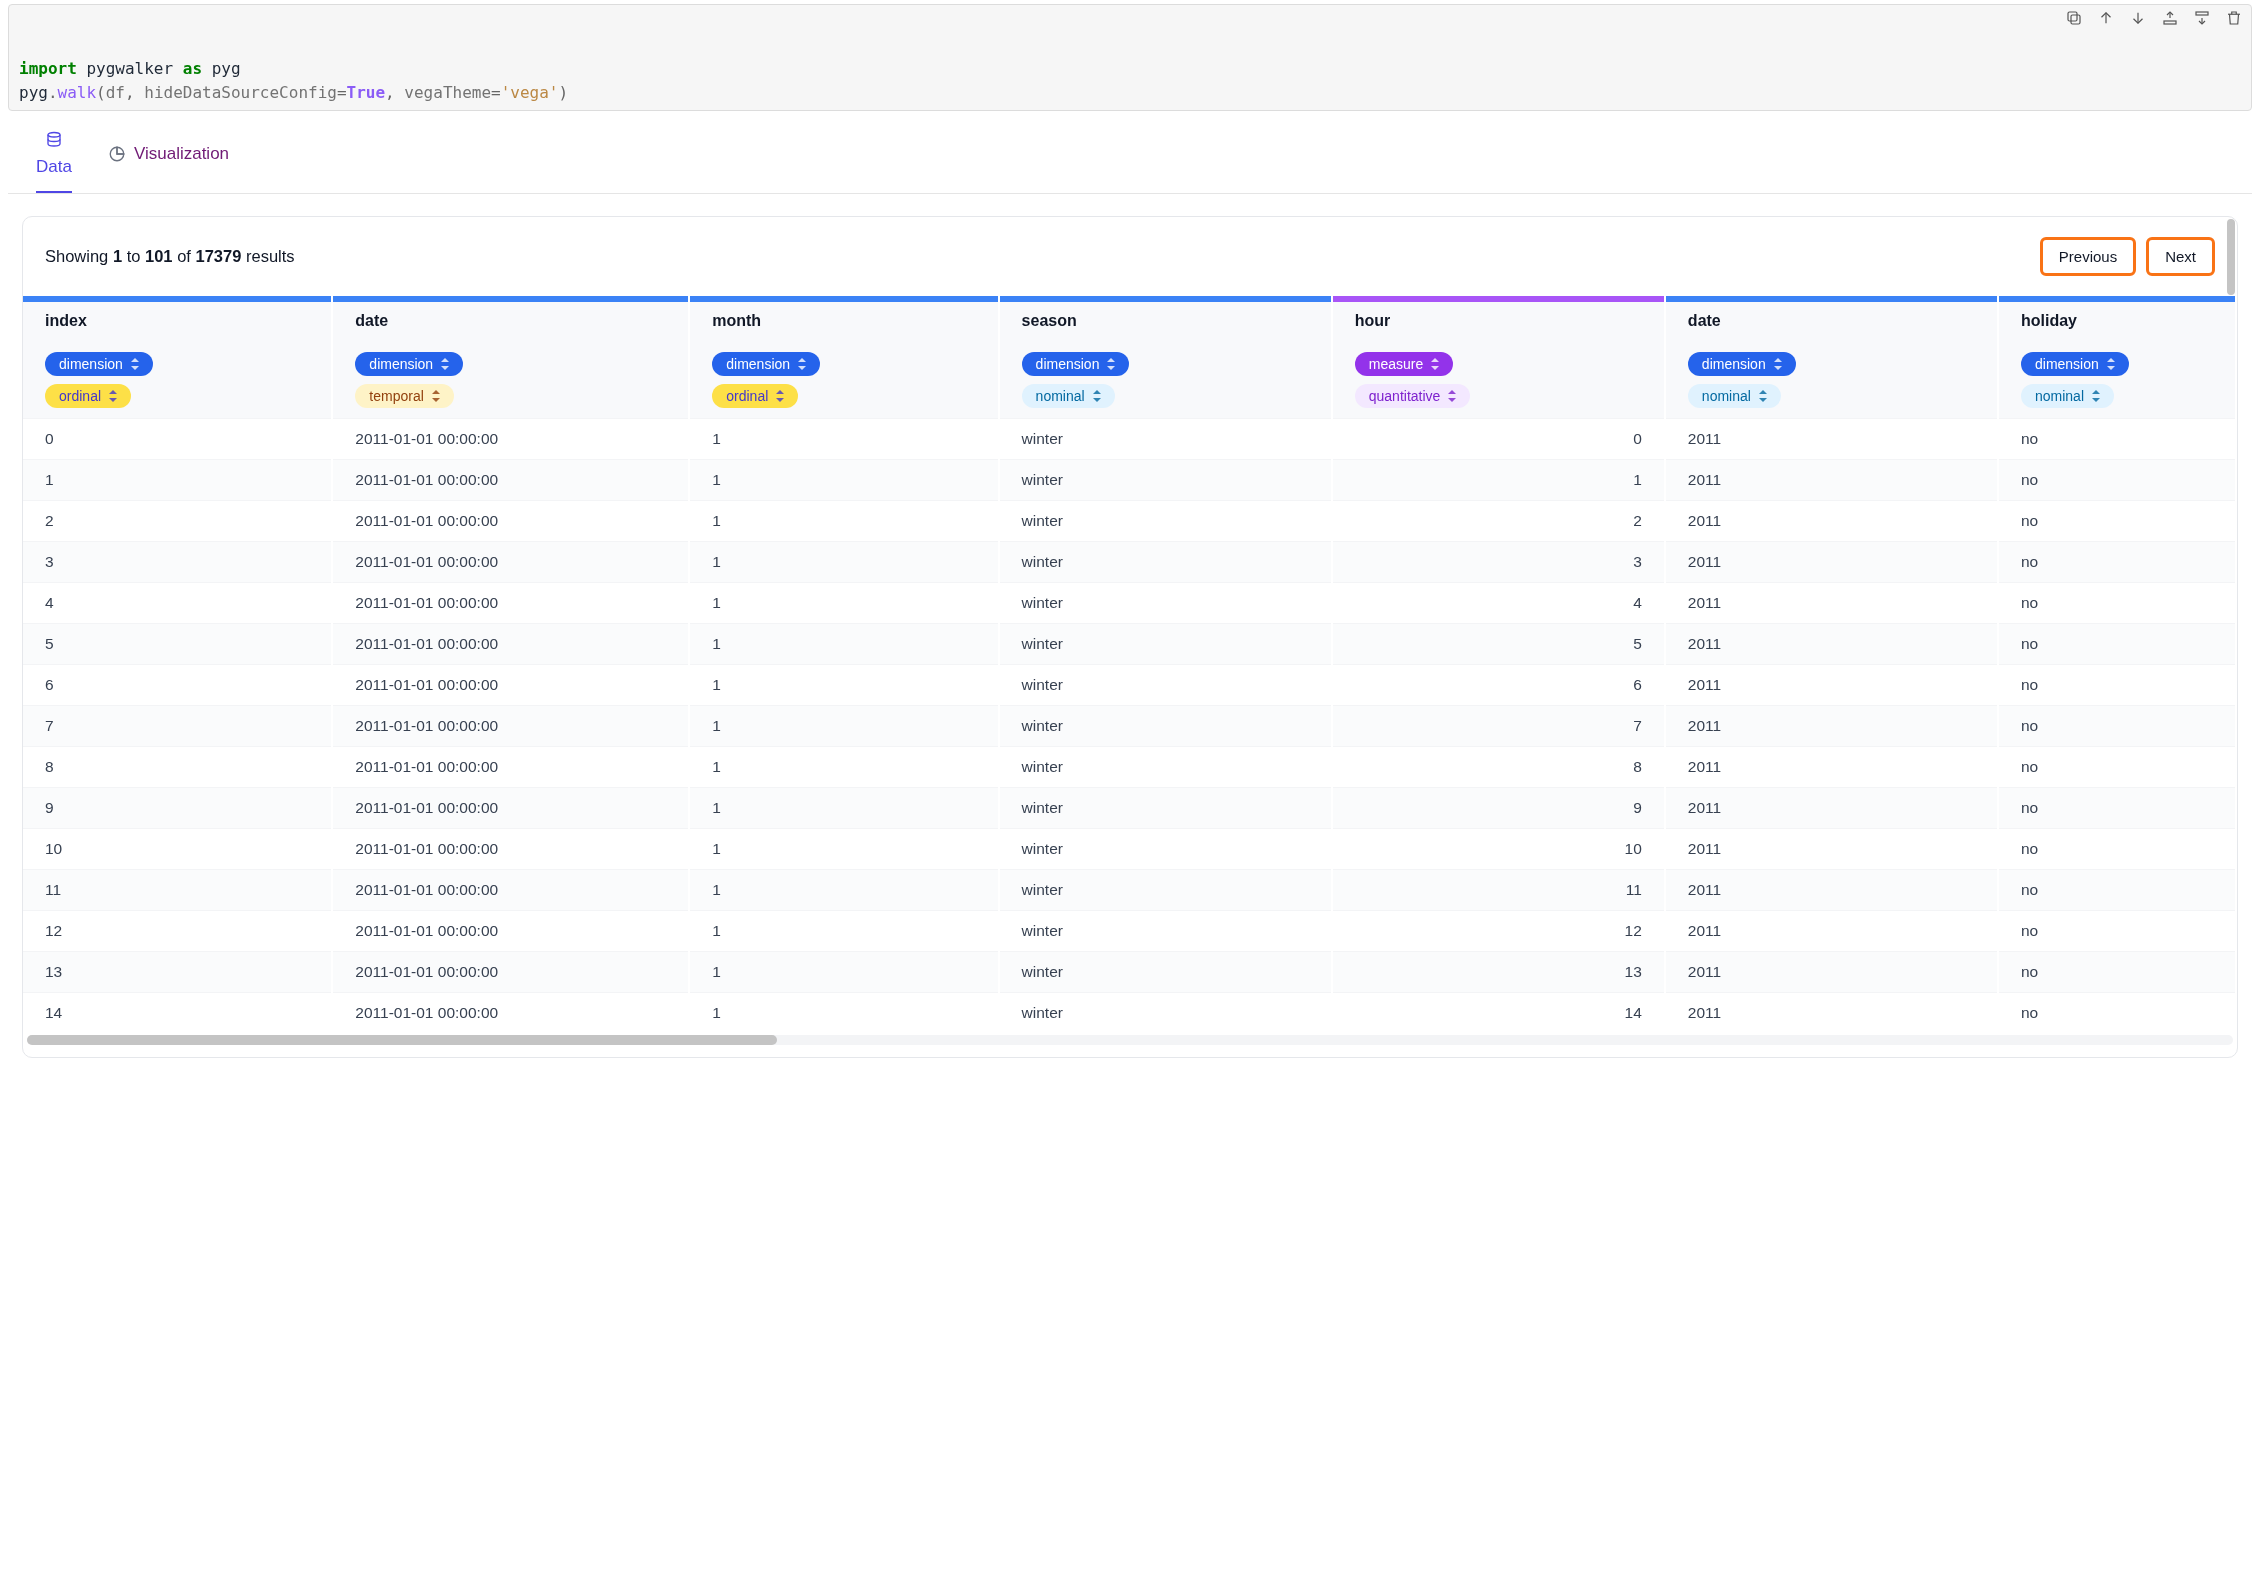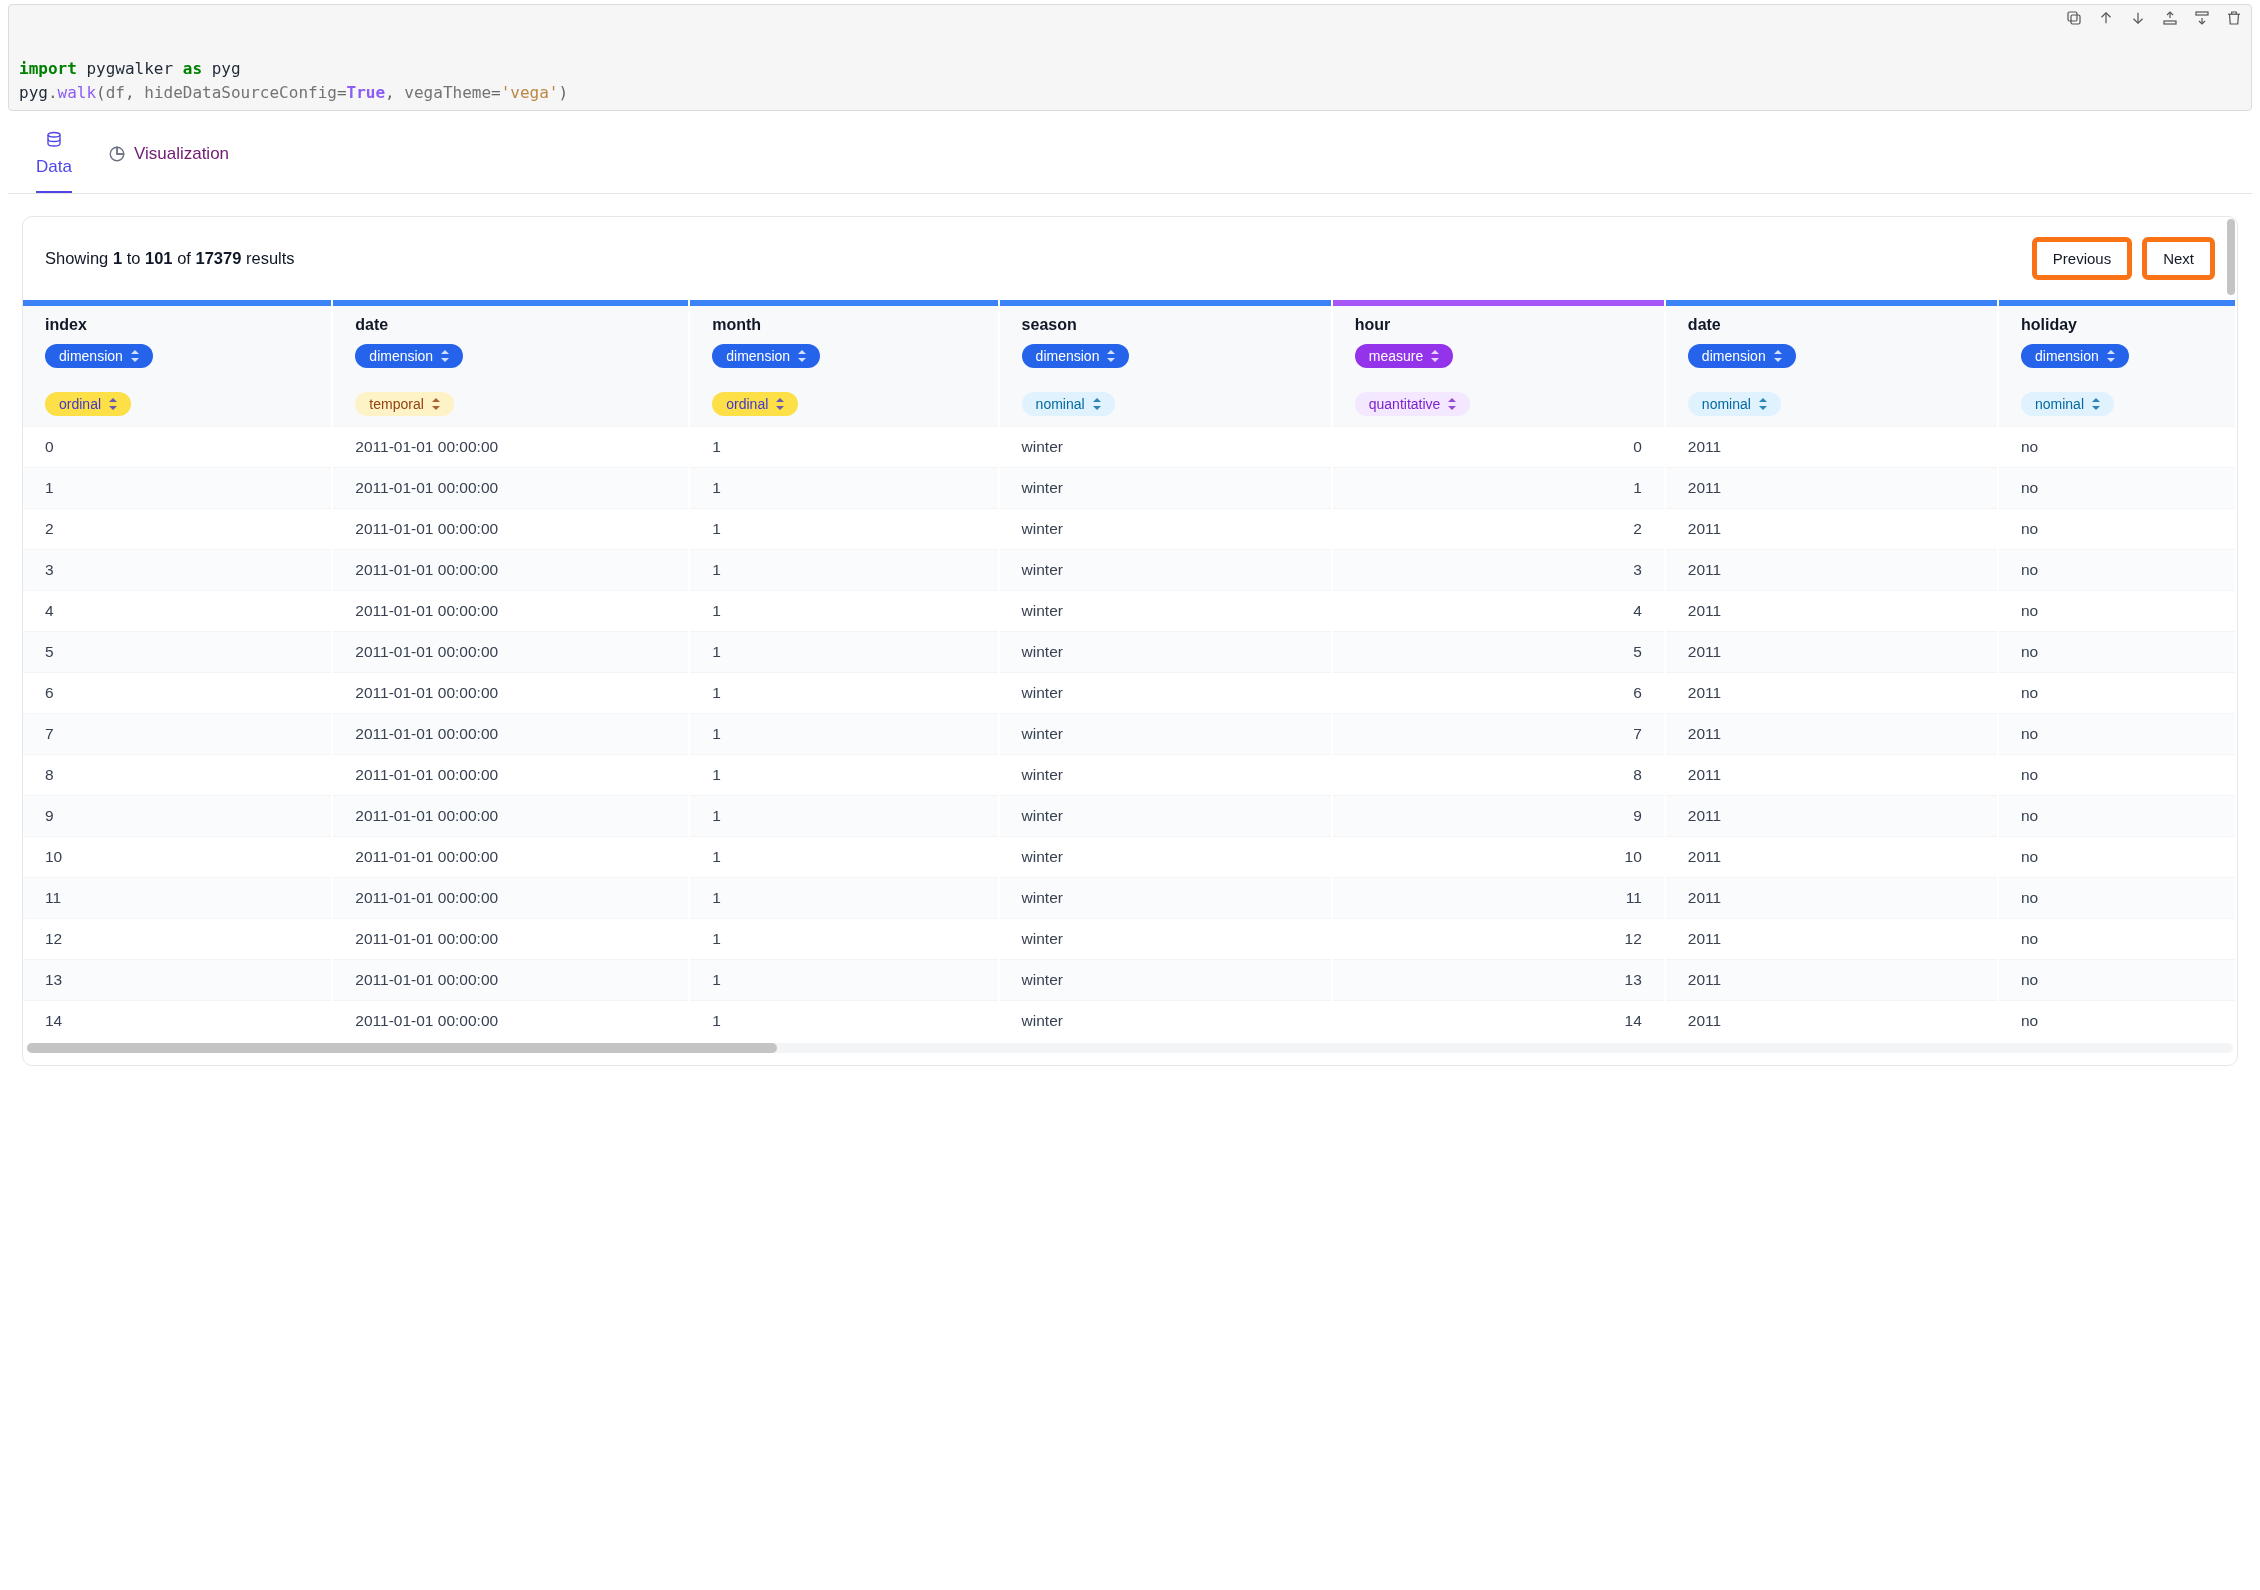--- a/index.html
+++ b/index.html
@@ -109,21 +109,21 @@
     color: #111827;
   }
   .panel-header .summary b { font-weight: 600; }
   .pager {
     display: flex;
     gap: 10px;
   }
   .pager button {
     padding: 8px 16px;
     font-size: 15px;
-    border: 5px solid #f97316;
+    border: 3px solid #f97316;
     border-radius: 6px;
     background: #fff;
     color: #111827;
     cursor: pointer;
   }
 
   
   .table-wrap {
     overflow: hidden;
     padding: 0 0 12px 0;
@@ -147,25 +147,25 @@
   .dtable thead th .topbar {
     height: 6px;
     margin: -16px -14px 10px -22px;
     background: #3b82f6;
   }
   .dtable thead th.measure .topbar {
     background: #a855f7;
   }
 
   .pill-row {
-    margin-top: 10px;
+    margin-top: 22px;
     display: flex;
     flex-direction: column;
     align-items: flex-start;
-    gap: 24px;
+    gap: 8px;
   }
   .pill {
     display: inline-flex;
     align-items: center;
     gap: 8px;
     font-size: 14px;
     font-weight: 500;
     padding: 4px 12px 4px 14px;
     border-radius: 999px;
     cursor: pointer;

